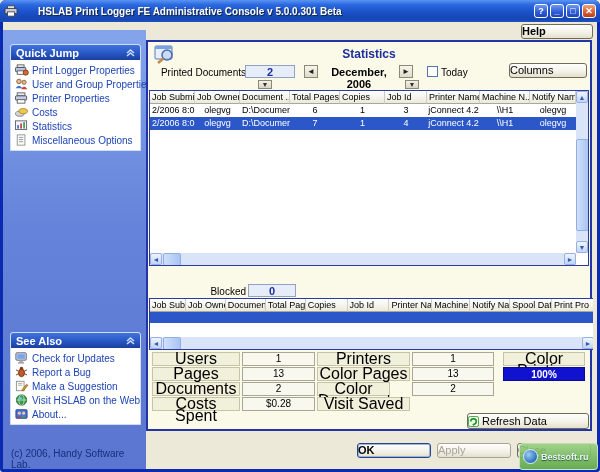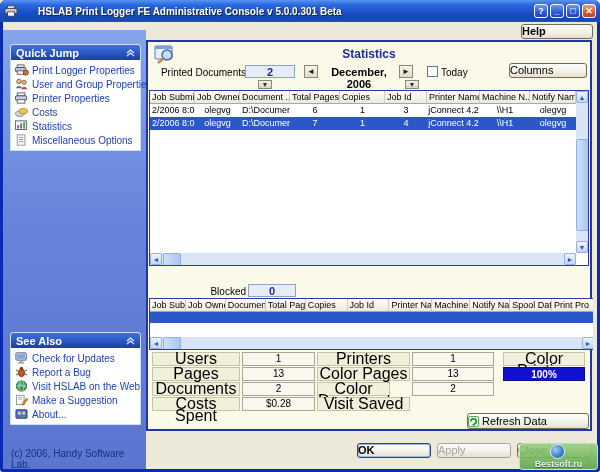--- a/index.html
+++ b/index.html
@@ -60,21 +60,21 @@
   
   .slabel{position:absolute;height:14px;background:#f1f0da;border:1px solid #c6c3a8;box-sizing:border-box;
     font-size:16px;text-align:center;line-height:12px;}
   .sval{position:absolute;height:14px;background:#f9f8ef;border:1px solid #a9a695;box-sizing:border-box;
     font-size:10px;text-align:center;line-height:12px;}
   .cpbar{position:absolute;height:14px;background:#1112d0;color:#fff;font-weight:bold;font-size:10px;
     text-align:center;line-height:14px;box-sizing:border-box;border:1px solid #0b0b90;}
   .disabled{color:#a8a49c;}
   .watermark{position:absolute;left:519px;top:443px;width:79px;height:27px;border-radius:4px;z-index:70;
     background:linear-gradient(180deg,rgba(150,205,125,.9),rgba(88,165,70,.9));border:1px solid rgba(255,255,255,.6);
-    display:flex;align-items:center;padding:0 3px;box-sizing:border-box;flex-direction:column;}
+    display:flex;align-items:center;padding:0 3px;box-sizing:border-box;}
   .wm-globe{width:13px;height:13px;border-radius:50%;background:radial-gradient(circle at 35% 35%,#9ecdf2,#2a6fc0 70%);
     border:1px solid #dfeffb;margin-right:3px;flex:0 0 13px;}
   .wm-text{color:#eaf5ff;font-size:9px;font-weight:bold;text-shadow:0 1px 1px #2a5a20;}
 </style>
 </head>
 <body>
 
 <div class="w">
 
   <div class="abs titlebar">
@@ -179,35 +179,35 @@
               <circle cx="8" cy="3" r="2" fill="#8a3a12"></circle>
               <line x1="4.5" y1="6" x2="1.5" y2="4.5" stroke="#6a2a08"></line>
               <line x1="4.5" y1="9" x2="1.5" y2="10.5" stroke="#6a2a08"></line>
               <line x1="11.5" y1="6" x2="14.5" y2="4.5" stroke="#6a2a08"></line>
               <line x1="11.5" y1="9" x2="14.5" y2="10.5" stroke="#6a2a08"></line>
             </svg>
           <span>Report a Bug</span>
         </div>
         <div class="sideitem">
           <svg class="mi" viewBox="0 0 16 14">
+              <rect x="2" y="1.5" width="9" height="11" fill="#fffdf2" stroke="#888"></rect>
+              <line x1="4" y1="4" x2="9" y2="4" stroke="#9aa"></line>
+              <line x1="4" y1="6" x2="9" y2="6" stroke="#9aa"></line>
+              <path d="M9 11 L14 5 L15.3 6.2 L10.5 12.2 L8.8 12.6 Z" fill="#eda03a" stroke="#8a5a10"></path>
+            </svg>
+          <span>Make a Suggestion</span>
+        </div>
+        <div class="sideitem">
+          <svg class="mi" viewBox="0 0 16 14">
               <circle cx="8" cy="7" r="6" fill="#3a9a4a" stroke="#1c5a28"></circle>
               <ellipse cx="8" cy="7" rx="3" ry="6" fill="none" stroke="#bfe8c4"></ellipse>
               <line x1="2" y1="7" x2="14" y2="7" stroke="#bfe8c4"></line>
               <ellipse cx="6.5" cy="5" rx="2.2" ry="1.4" fill="#7ac8ea" opacity="0.9"></ellipse>
             </svg>
           <span>Visit HSLAB on the Web</span>
-        </div>
-        <div class="sideitem">
-          <svg class="mi" viewBox="0 0 16 14">
-              <rect x="2" y="1.5" width="9" height="11" fill="#fffdf2" stroke="#888"></rect>
-              <line x1="4" y1="4" x2="9" y2="4" stroke="#9aa"></line>
-              <line x1="4" y1="6" x2="9" y2="6" stroke="#9aa"></line>
-              <path d="M9 11 L14 5 L15.3 6.2 L10.5 12.2 L8.8 12.6 Z" fill="#eda03a" stroke="#8a5a10"></path>
-            </svg>
-          <span>Make a Suggestion</span>
         </div>
         <div class="sideitem">
           <svg class="mi" viewBox="0 0 16 14">
               <rect x="1.5" y="2" width="13" height="10" rx="1" fill="#4a72d8" stroke="#1c3a8c"></rect>
               <circle cx="5.5" cy="6" r="1.8" fill="#f2c89a"></circle>
               <path d="M2.8 11 Q5.5 7.5 8.2 11 Z" fill="#cc3a3a"></path>
               <circle cx="10.5" cy="6" r="1.8" fill="#f2c89a"></circle>
               <path d="M7.8 11 Q10.5 7.5 13.2 11 Z" fill="#3aa04a"></path>
             </svg>
           <span>About...</span>

